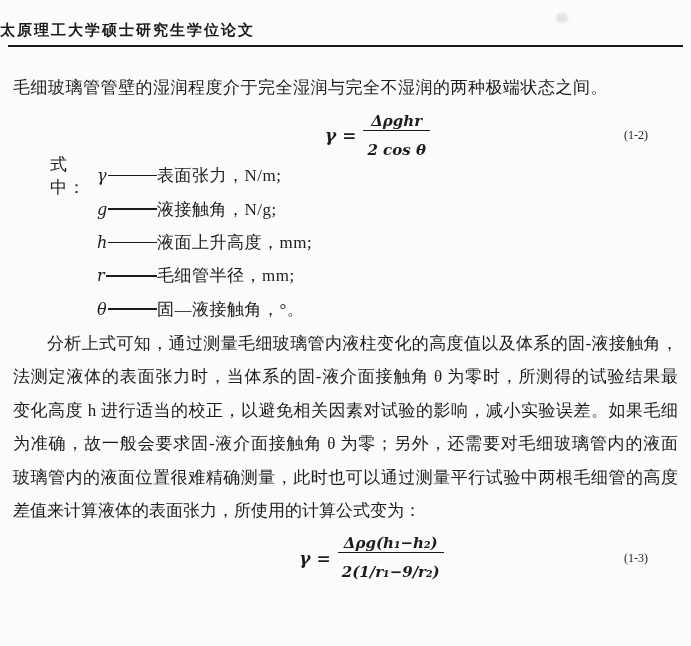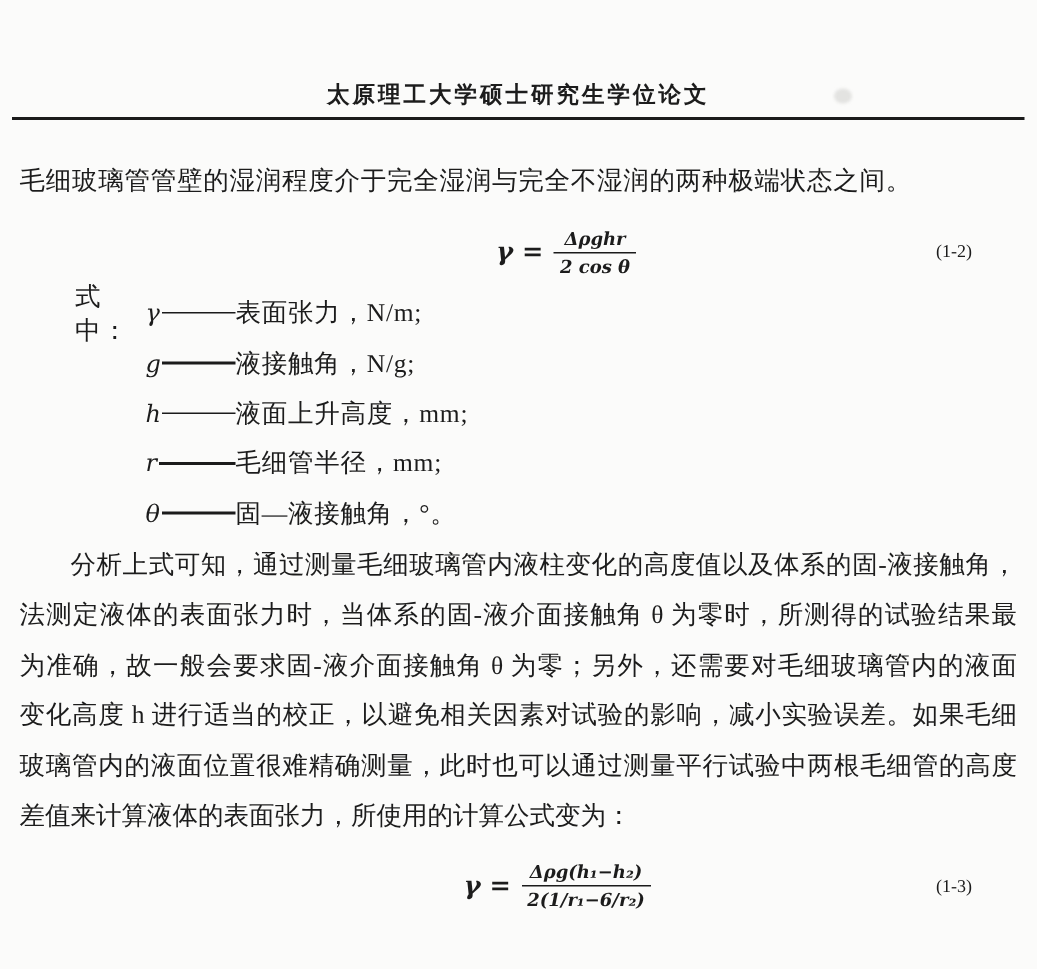--- a/index.html
+++ b/index.html
@@ -8,21 +8,21 @@
     width: 691px;
     height: 646px;
     overflow: hidden;
     background: #fbfbfa;
     color: #1c1c1c;
     font-family: "Liberation Serif", "DejaVu Serif", serif;
   }
   .page { position: relative; width: 691px; height: 646px; }
 
   
-  .running-head { text-align: center; padding-top: 8px; margin-top: 46px; }
+  .running-head { text-align: left; padding-top: 21px; }
   .running-head-title {
     font-size: 15px;
     font-weight: bold;
     letter-spacing: 2px;
   }
   .header-rule {
     margin: 5px 8px 0 8px;
     border: none;
     border-top: 2.5px solid #1b1b1b;
   }
@@ -52,23 +52,23 @@
   .eq {
     display: inline-flex;
     align-items: center;
     gap: 7px;
     font-family: "DejaVu Serif", serif;
     font-style: italic;
     font-weight: 600;
     transform: translateX(32px);
   }
   .eq-lhs { font-size: 17px; }
-  .frac { display: inline-flex; flex-direction: column; text-align: center; font-size: 12px; line-height: 16px; }
+  .frac { display: inline-flex; flex-direction: column; text-align: center; font-size: 15px; line-height: 16px; }
   .frac .num { border-bottom: 1.6px solid #1b1b1b; padding: 0 4px 1px 4px; }
-  .frac .den { padding: 1px 4px 0 4px; }
+  .frac .den { padding: 11px 4px 0 4px; }
   .eq-number {
     position: absolute;
     right: 30px; top: 50%;
     transform: translateY(-50%);
     font-size: 12px;
     font-style: normal;
     font-weight: normal;
   }
 
   
@@ -157,31 +157,31 @@
           <span class="def-sym">θ</span>
           <span class="def-dash"></span>
         </span>
         <span class="def-desc">固—液接触角，°。</span>
       </div>
     </div>
 
     <div class="para">
       <div class="para-line first">分析上式可知，通过测量毛细玻璃管内液柱变化的高度值以及体系的固-液接触角，</div>
       <div class="para-line">法测定液体的表面张力时，当体系的固-液介面接触角 θ 为零时，所测得的试验结果最</div>
+      <div class="para-line">变化高度 h 进行适当的校正，以避免相关因素对试验的影响，减小实验误差。如果毛细</div>
       <div class="para-line">为准确，故一般会要求固-液介面接触角 θ 为零；另外，还需要对毛细玻璃管内的液面</div>
-      <div class="para-line">变化高度 h 进行适当的校正，以避免相关因素对试验的影响，减小实验误差。如果毛细</div>
       <div class="para-line">玻璃管内的液面位置很难精确测量，此时也可以通过测量平行试验中两根毛细管的高度</div>
       <div class="para-line last">差值来计算液体的表面张力，所使用的计算公式变为：</div>
     </div>
 
     <div class="eq-row">
       <span class="eq" style="transform: translateX(26px);">
         <span class="eq-lhs">γ =</span>
         <span class="frac">
           <span class="num">Δρg(h₁−h₂)</span>
-          <span class="den">2(1/r₁−6/r₂)</span>
+          <span class="den">2(1/r₁−9/r₂)</span>
         </span>
       </span>
       <span class="eq-number">(1-3)</span>
     </div>
 
   </div>
 </div>
 
 </body></html>

